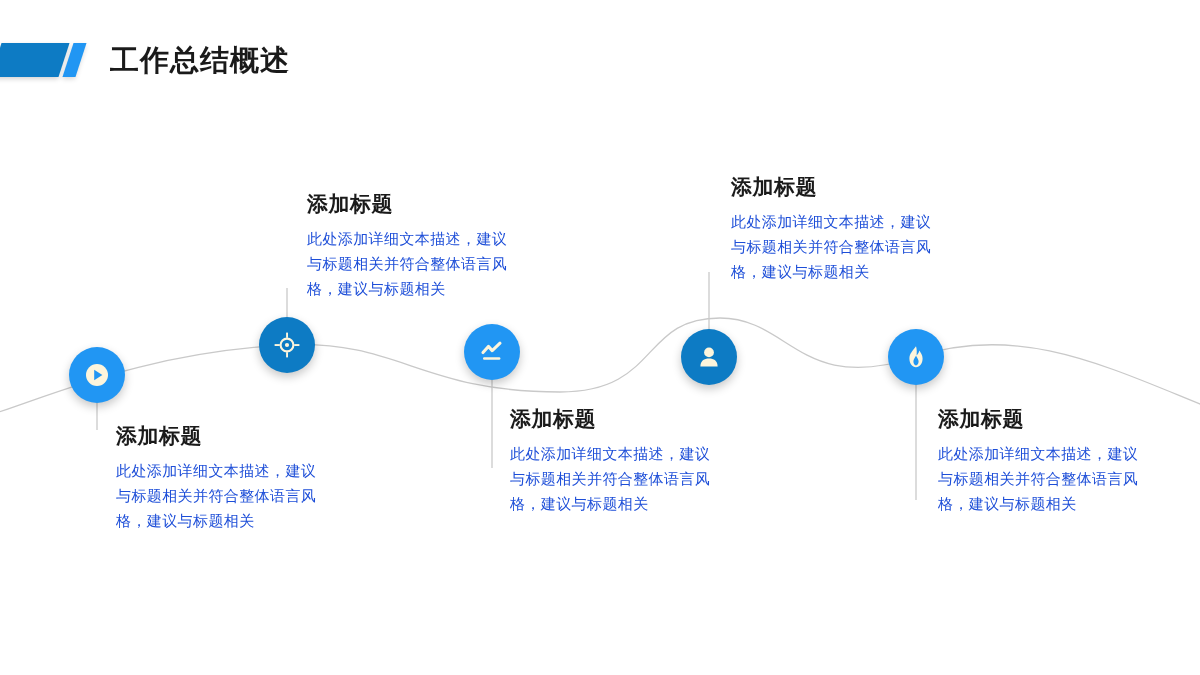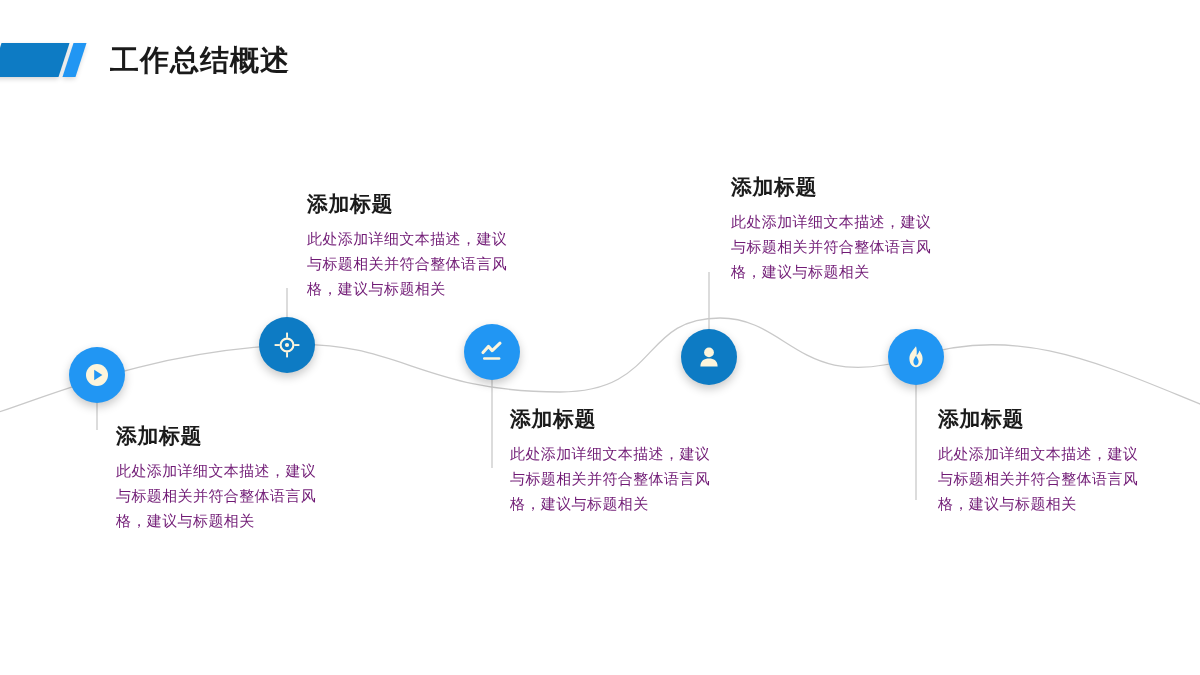--- a/index.html
+++ b/index.html
@@ -79,21 +79,21 @@
   .tb-title {
     font-size:21px;
     font-weight:700;
     color:#1a1a1a;
     letter-spacing:0.5px;
     margin-bottom:9px;
     white-space:nowrap;
   }
   .tb-body {
     font-size:15px;
-    color:#701a75;
+    color:#1d4ed8;
     line-height:25px;
     letter-spacing:0.4px;
   }
 </style>
 </head>
 <body>
 
 <div class="slide">
 
   <div class="header">

